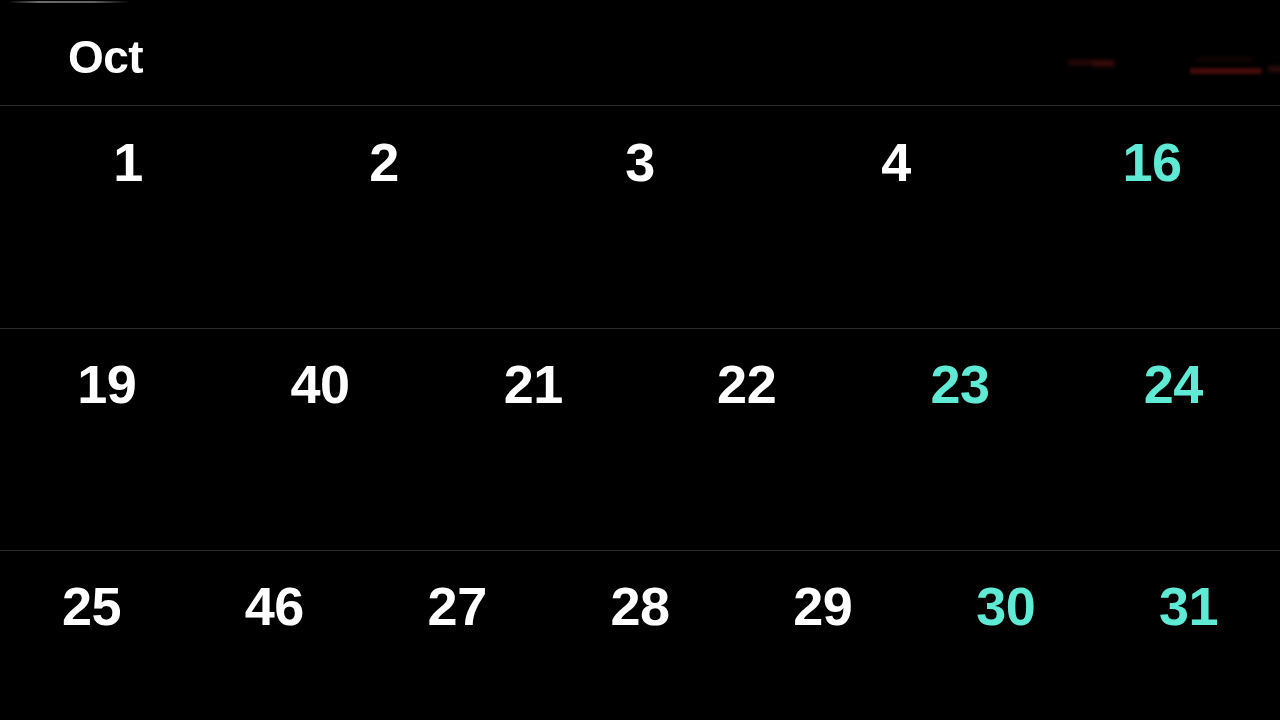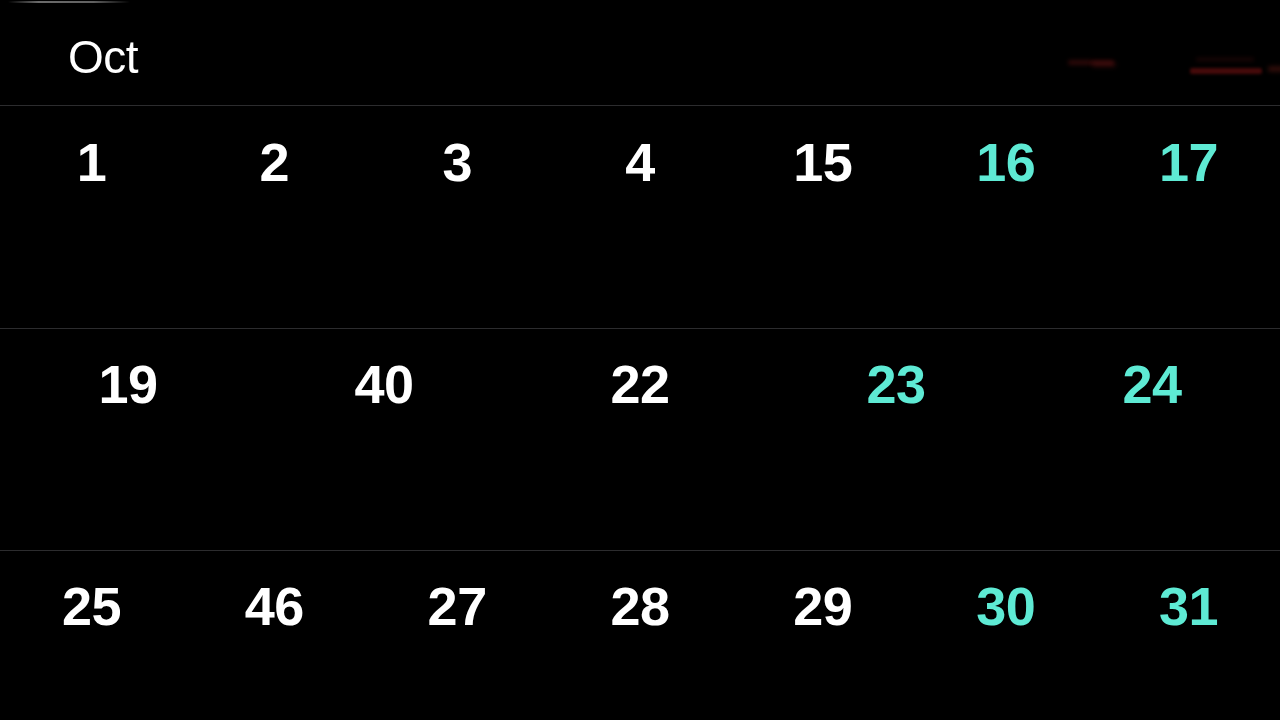--- a/index.html
+++ b/index.html
@@ -42,21 +42,21 @@
     top: 0;
     width: 1280px;
     height: 105px;
     box-sizing: border-box;
   }
   .month-title {
     position: absolute;
     left: 68px;
     top: 28px;
     font-size: 46px;
-    font-weight: normal;
+    font-weight: bold;
     color: #ffffff;
     letter-spacing: -0.5px;
     line-height: 58px;
     white-space: nowrap;
   }
 
   
   .header-artifact {
     position: absolute;
     pointer-events: none;
@@ -165,37 +165,34 @@
         <div class="day-cell">
           <div class="day-number weekday">2</div>
         </div>
         <div class="day-cell">
           <div class="day-number weekday">3</div>
         </div>
         <div class="day-cell">
           <div class="day-number weekday">4</div>
         </div>
         <div class="day-cell">
-          <div class="day-number weekday">15</div>
-        </div>
-        <div class="day-cell">
           <div class="day-number weekend">16</div>
-        </div>
-        <div class="day-cell">
-          <div class="day-number weekend">17</div>
         </div>
       </div>
       <div class="week-row">
         <div class="day-cell">
           <div class="day-number weekday">19</div>
         </div>
         <div class="day-cell">
           <div class="day-number weekday">40</div>
         </div>
         <div class="day-cell">
+          <div class="day-number weekday">21</div>
+        </div>
+        <div class="day-cell">
           <div class="day-number weekday">22</div>
         </div>
         <div class="day-cell">
           <div class="day-number weekend">23</div>
         </div>
         <div class="day-cell">
           <div class="day-number weekend">24</div>
         </div>
       </div>
       <div class="week-row">

